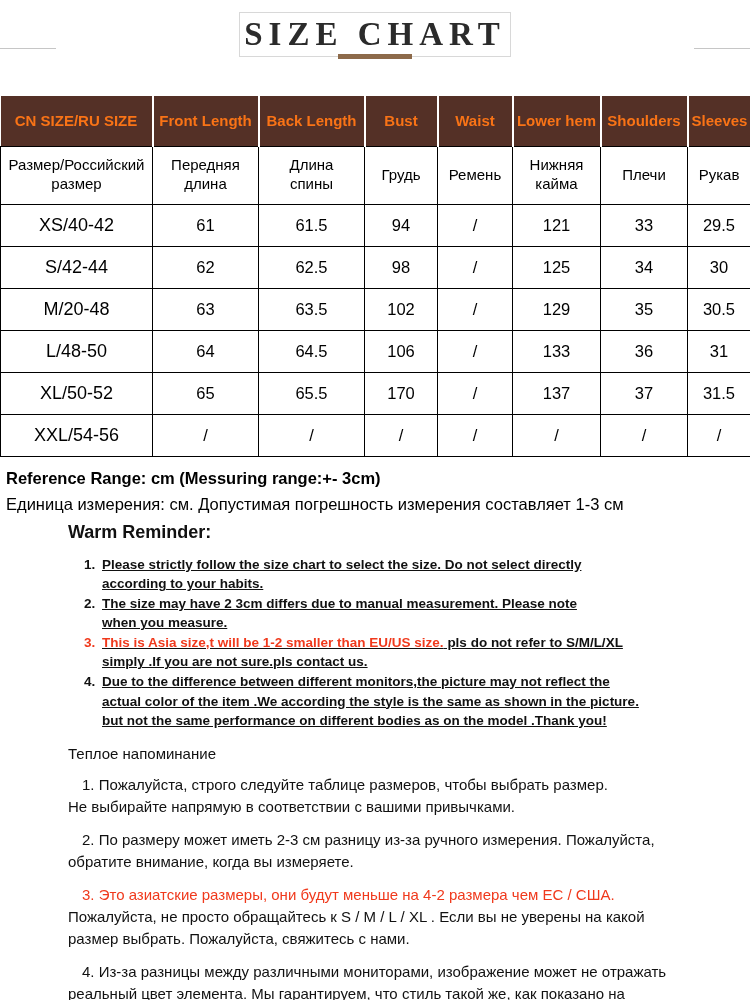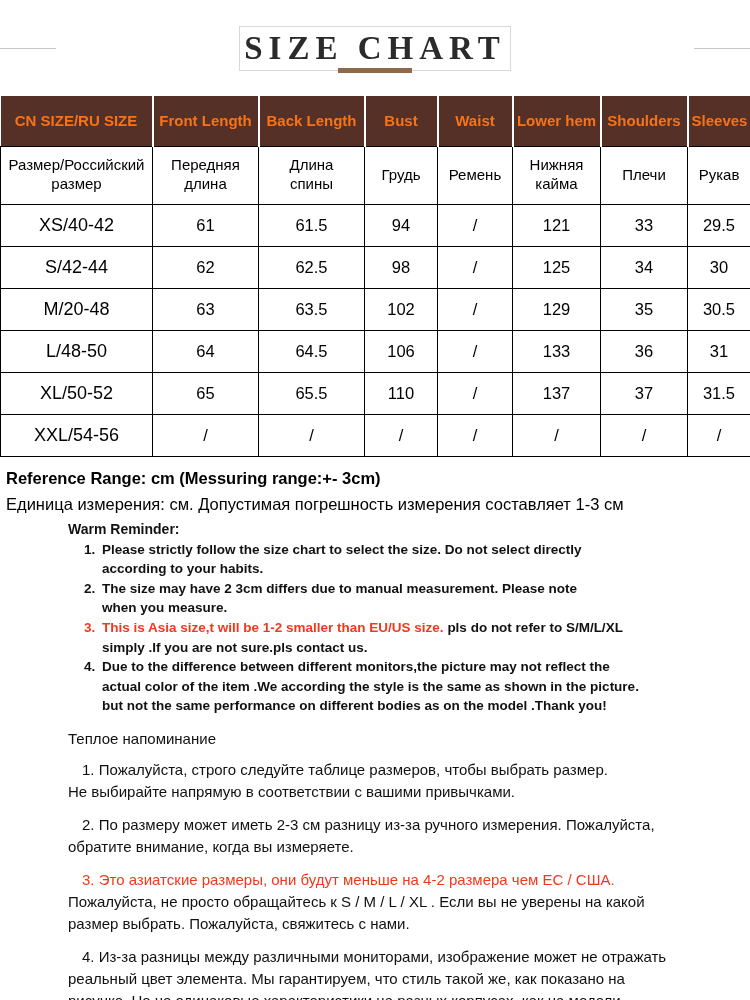--- a/index.html
+++ b/index.html
@@ -7,21 +7,21 @@
   body {
     width:750px; height:1000px; overflow:hidden; position:relative;
     font-family:"Liberation Sans", sans-serif; color:#000;
   }
   :root{
     --header-bg:#543026;
     --accent:#8d6a4a;
     --red:#f0391c;
   }
   
-  .title-section{ position:relative; padding-top:26px; height:72px; }
+  .title-section{ position:relative; padding-top:12px; height:72px; }
   .edge-line{ position:absolute; top:48px; width:56px; height:1px; background:#c6c6c6; }
   .edge-line.left{ left:0; }
   .edge-line.right{ right:0; }
   .title-box{
     position:relative; width:272px; margin:0 auto; height:45px;
     border:1px solid #d8d8d8; display:flex; align-items:center; justify-content:center;
   }
   .page-title{
     font-family:"Liberation Serif", serif; font-size:33px; font-weight:600;
     letter-spacing:6px; color:#2b2b2b; white-space:nowrap;
@@ -45,24 +45,24 @@
   }
   tbody td{
     border:1px solid #000; height:42px; text-align:center; font-size:16.5px;
   }
   tbody td:first-child{ font-size:18px;margin-top:36px; }
   
   .notes{ padding:10px 6px 0 6px; }
   .ref-en{ font-size:16.5px; font-weight:700; margin:2px 0 7px 0; }
   .ref-ru{ font-size:16.5px; font-weight:400; margin:0 0 5px 0; }
   .reminder-en{ margin-left:62px; font-weight:700; font-size:13.5px; line-height:1.45; color:#111; }
-  .warm-title{ font-size:14px; margin-bottom:1px; }
+  .warm-title{ font-size:18px; margin-bottom:10px; }
   .en-item{ display:flex; margin-left:16px; }
   .en-item .num{ flex:none; width:18px; }
-  .en-item .txt{ white-space:pre-wrap; }
+  .en-item .txt{ white-space:pre-wrap;text-decoration:underline; }
   .red{ color:var(--red); }
   .reminder-ru{ margin-left:62px; margin-top:12px; font-size:15px; line-height:1.47; color:#111; }
   .ru-title{ margin-bottom:9px; }
   .ru-item{ white-space:pre-wrap; margin-bottom:11px; text-indent:14px; }
   .ru-item .rest{ text-indent:0; }
 </style>
 </head>
 <body>
 
 <div class="page">
@@ -151,21 +151,21 @@
         <td>106</td>
         <td>/</td>
         <td>133</td>
         <td>36</td>
         <td>31</td>
       </tr>
       <tr>
         <td>XL/50-52</td>
         <td>65</td>
         <td>65.5</td>
-        <td>110</td>
+        <td>170</td>
         <td>/</td>
         <td>137</td>
         <td>37</td>
         <td>31.5</td>
       </tr>
       <tr>
         <td>XXL/54-56</td>
         <td>/</td>
         <td>/</td>
         <td>/</td>

